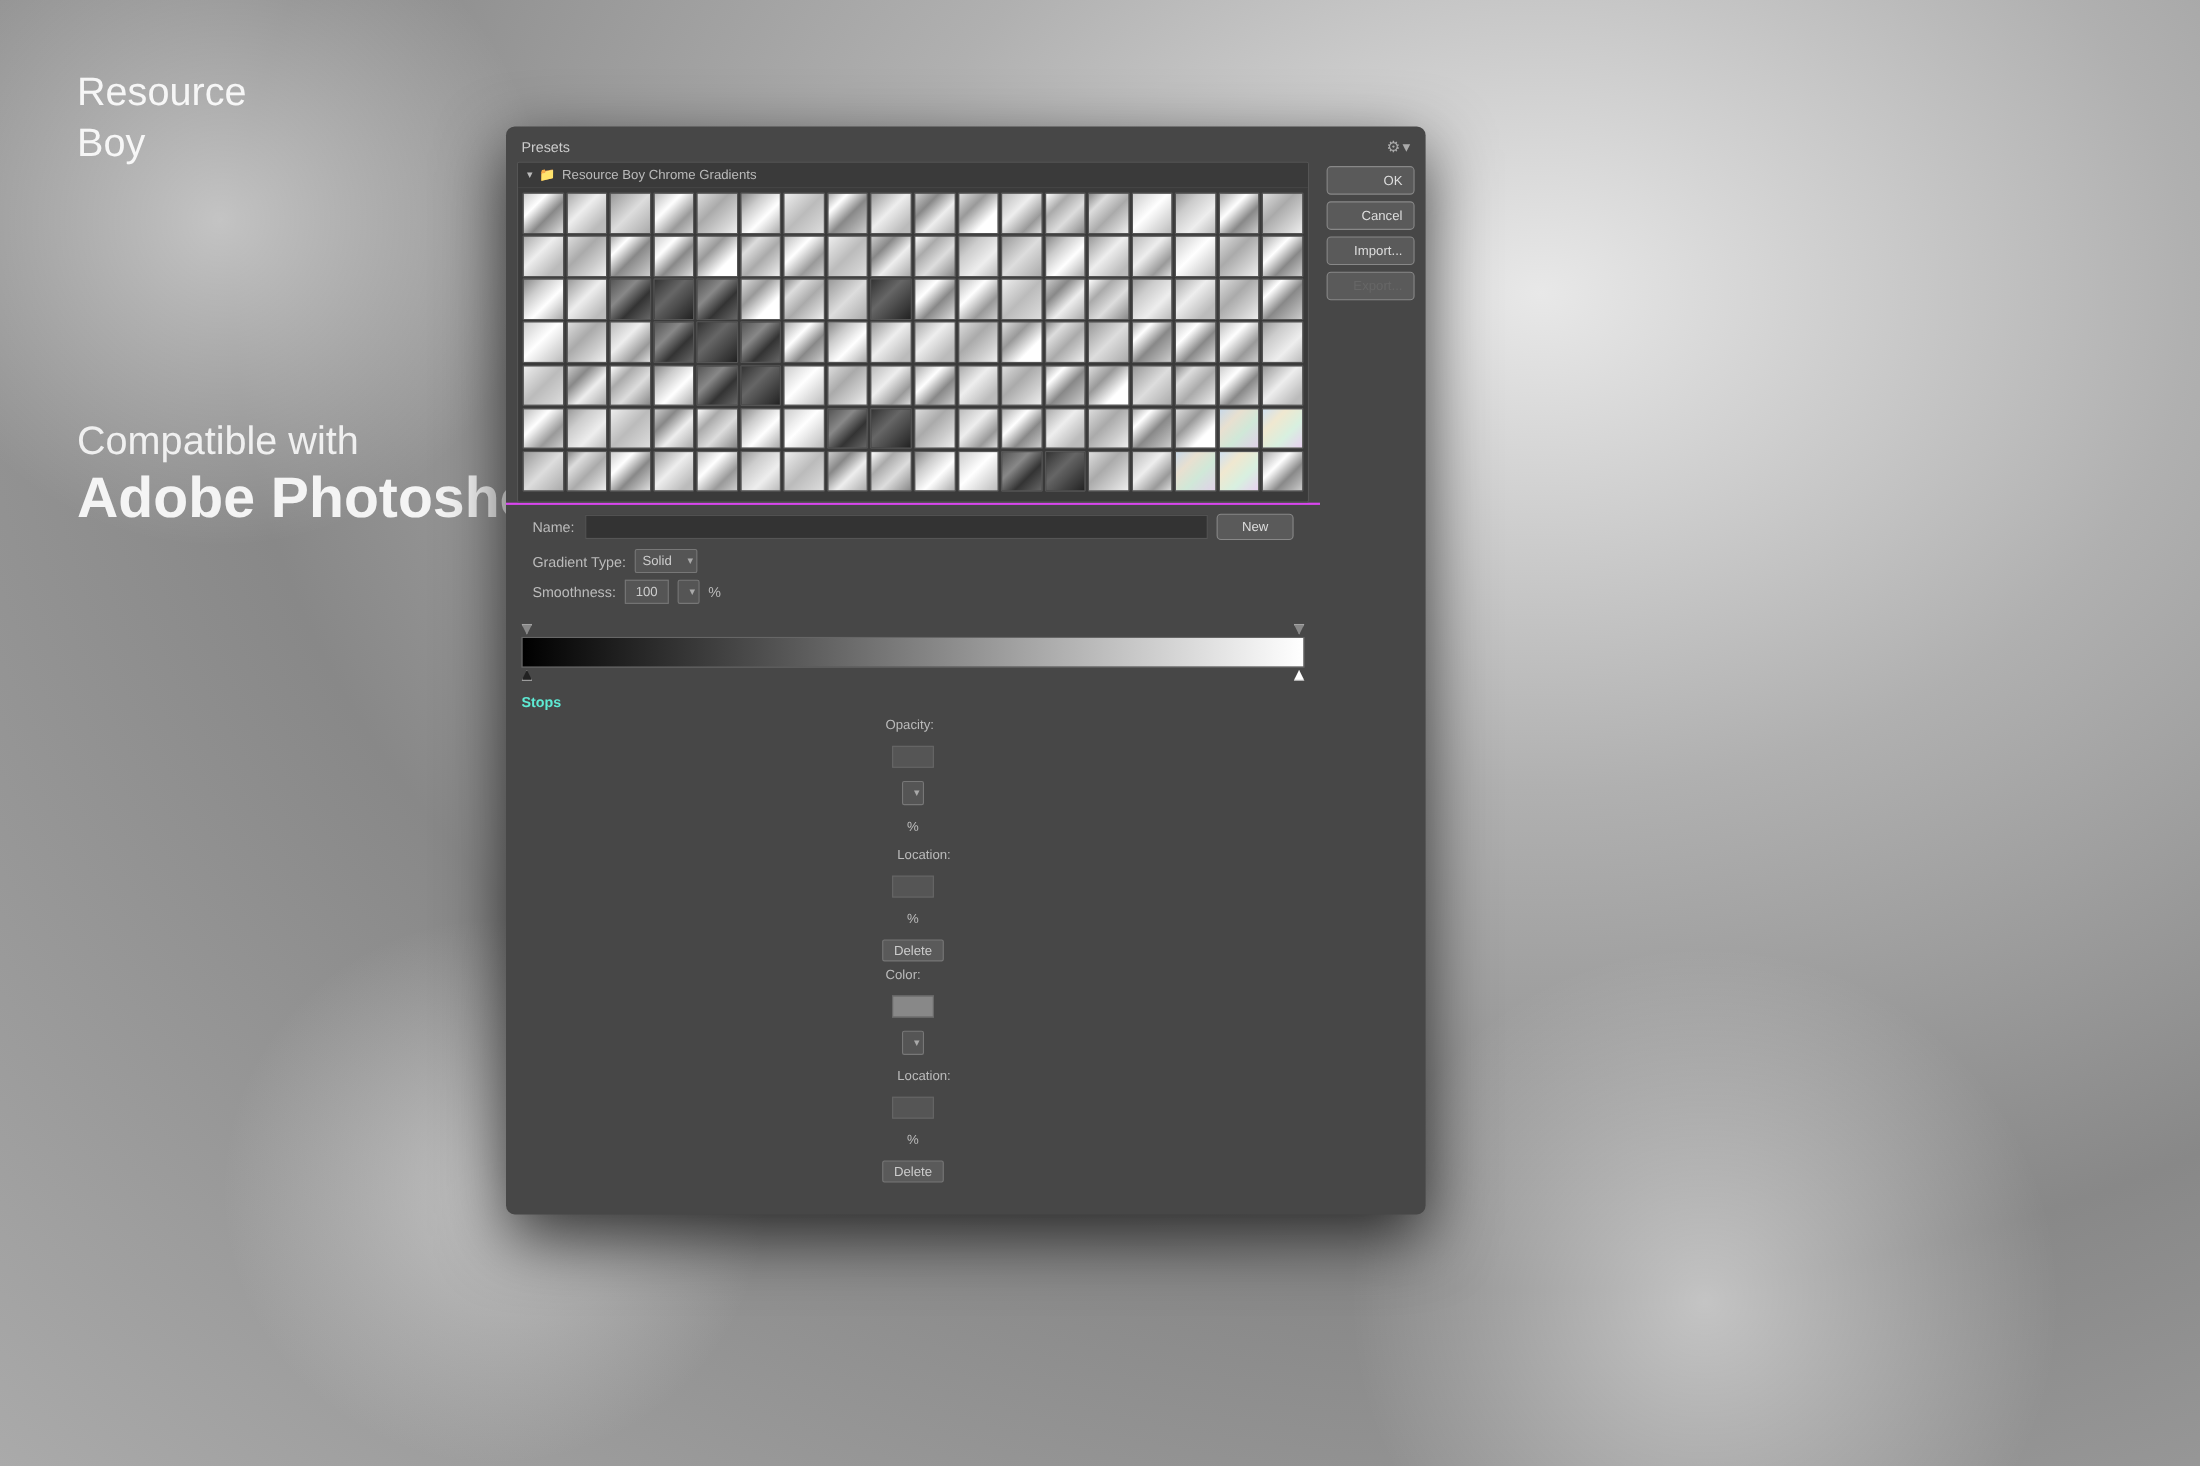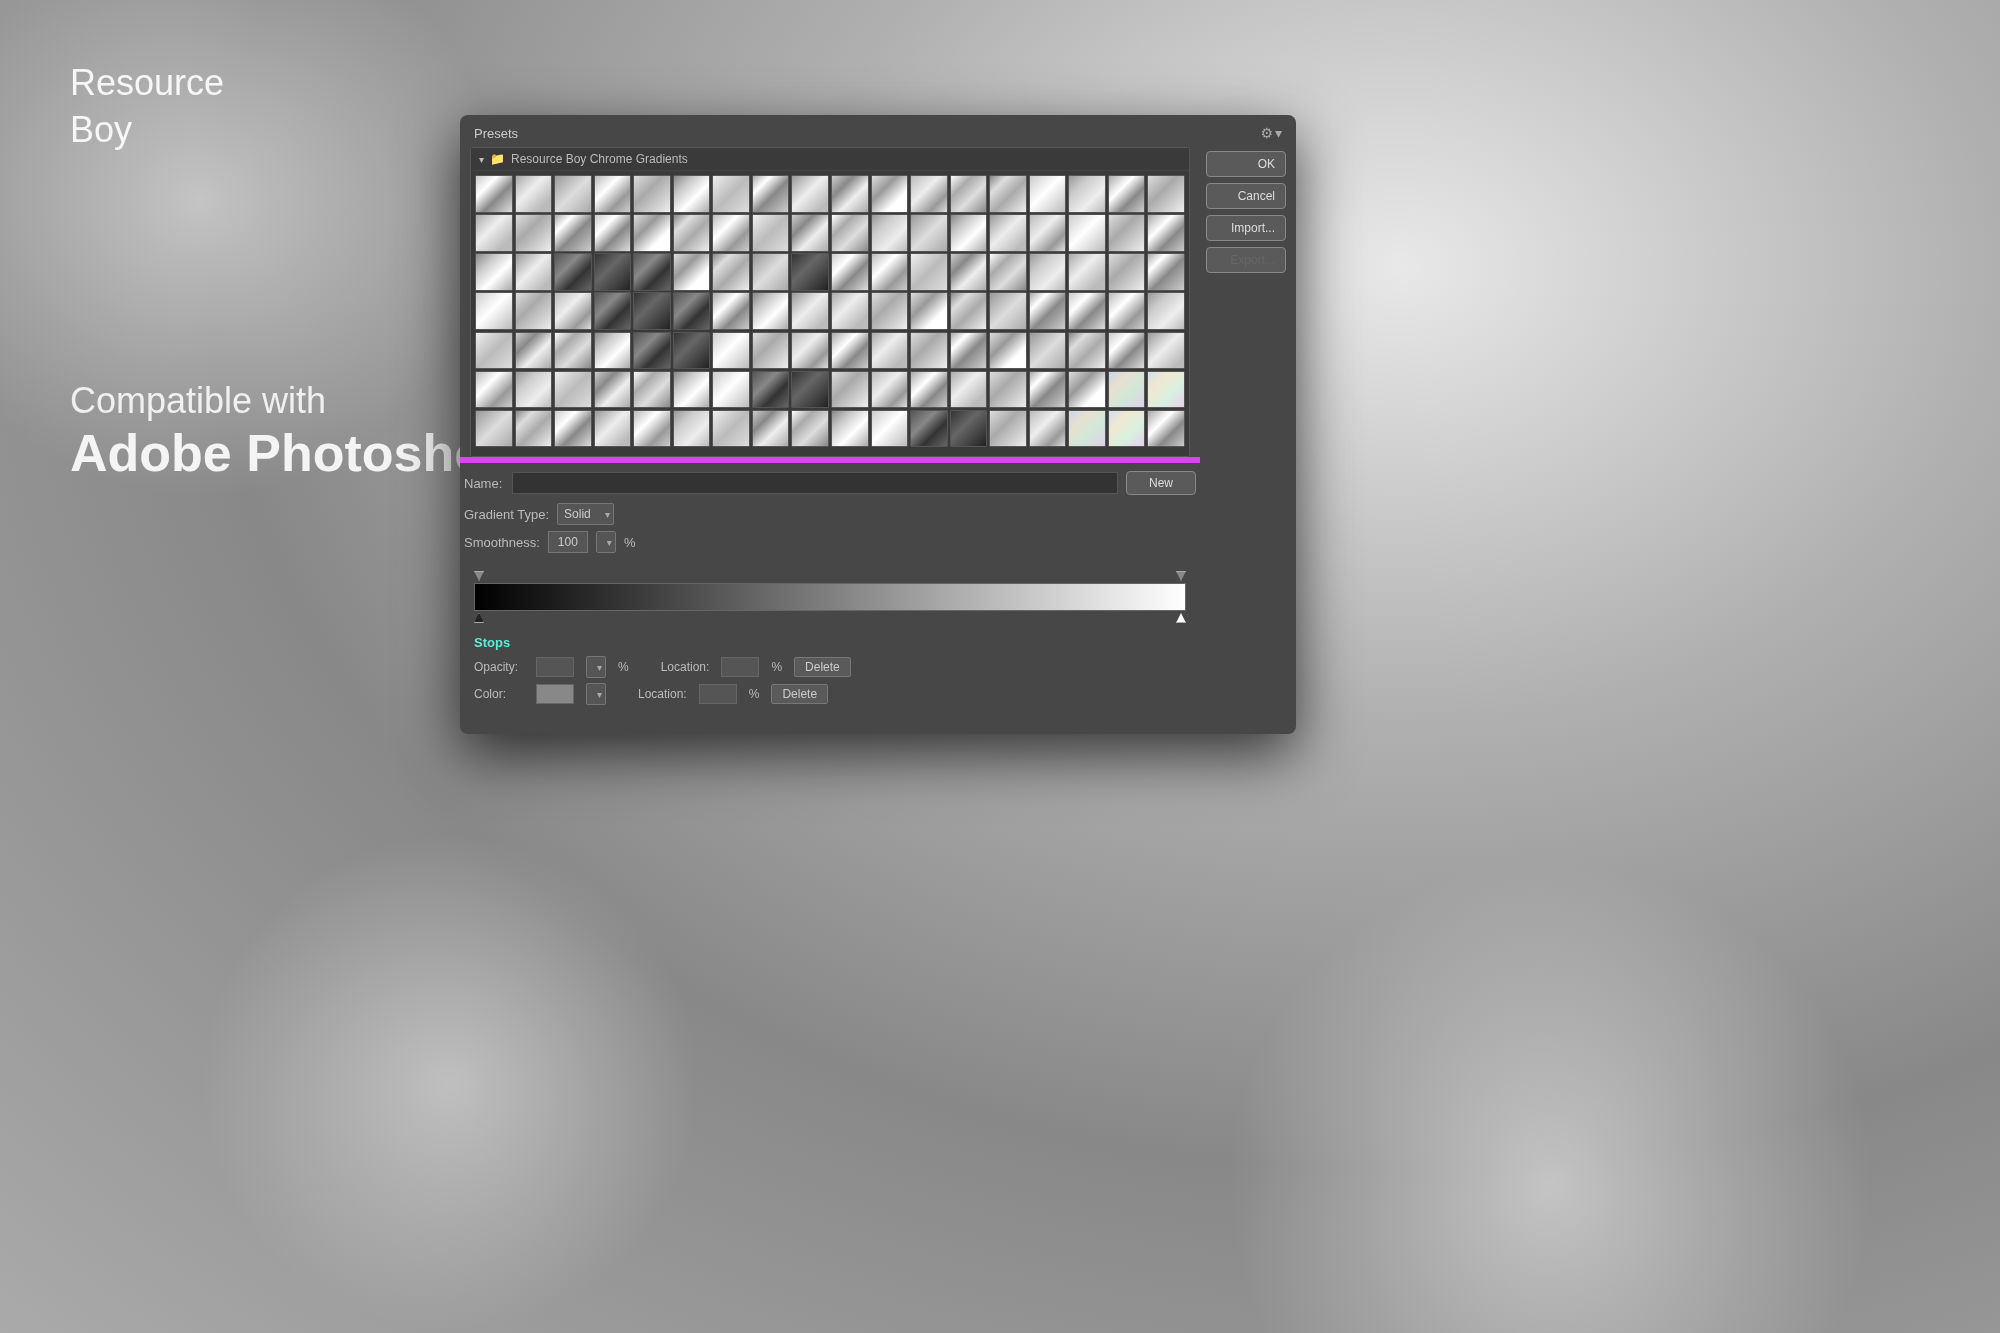--- a/index.html
+++ b/index.html
@@ -180,22 +180,22 @@
       padding: 5px 10px;
       cursor: pointer;
       text-align: right;
       white-space: nowrap;
       min-width: 80px;
     }
     .dialog-btn.disabled { color: #666; cursor: default; }
 
     
     .dialog-controls {
-      padding: 8px 4px;
-      border-top: 6px solid #d946ef;
+      padding: 8px 24px;
+      border-top: 2px solid #d946ef;
     }
 
     .name-row {
       display: flex;
       align-items: center;
       gap: 8px;
       margin-bottom: 8px;
     }
     .name-label { color: #bbb; font-size: 13px; min-width: 40px; }
     .name-input {
@@ -316,20 +316,21 @@
       margin-bottom: 6px;
       font-weight: 600;
     }
     .stops-row {
       display: flex;
       align-items: center;
       gap: 12px;
       margin-bottom: 5px;
       font-size: 12px;
       color: #bbb;
+      flex-direction: column;
     }
     .stops-row label { min-width: 50px; }
     .stops-input {
       background: #555;
       border: 1px solid #666;
       color: #ccc;
       font-size: 12px;
       padding: 2px 4px;
       width: 38px;
       height: 20px;

